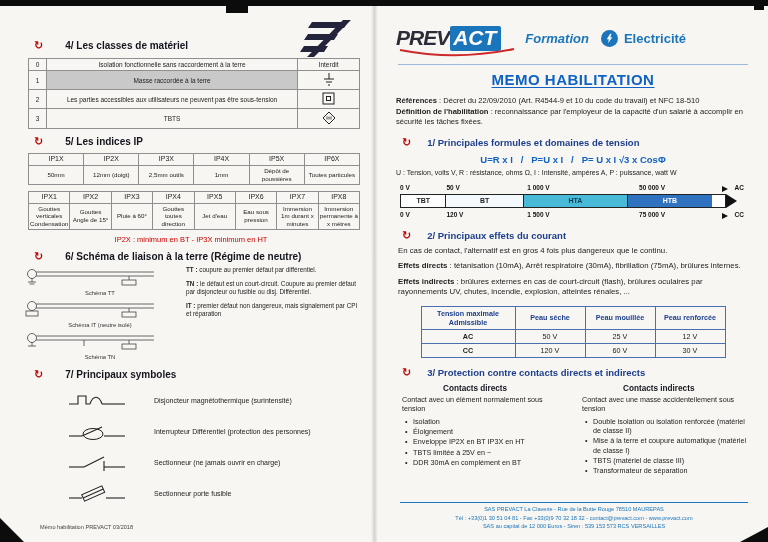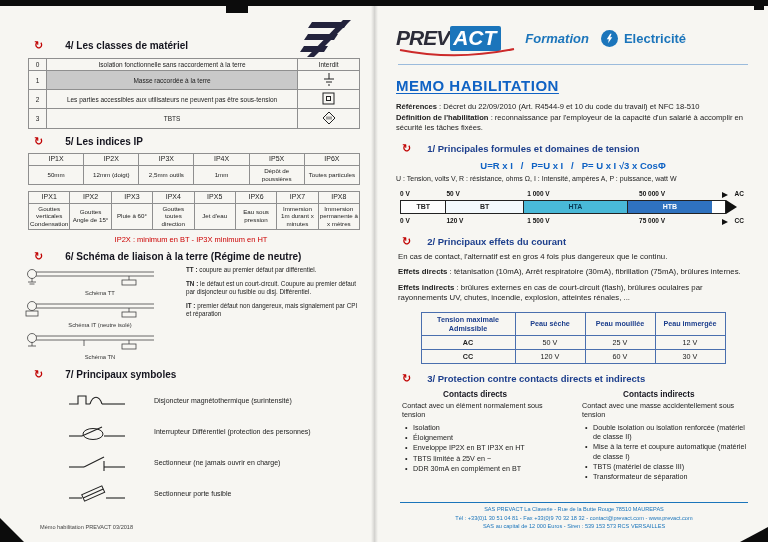--- a/index.html
+++ b/index.html
@@ -57,21 +57,21 @@
   .brand-row{display:flex;align-items:center;height:40px;}
   .brand-logo{position:relative;display:flex;align-items:baseline;}
   .logo-prev{font-style:italic;font-weight:bold;font-size:21px;color:#2c2c38;letter-spacing:-1px;}
   .logo-act{font-style:italic;font-weight:bold;font-size:21px;color:#fff;background:#1b75bb;padding:0 5px 1px 3px;margin-left:1px;border-radius:2px;}
   .logo-swoosh{position:absolute;left:2px;bottom:-7px;}
   .brand-formation{font-size:13px;font-style:italic;font-weight:bold;color:#1b75bb;margin-left:24px;}
   .elec-icon{width:17px;height:17px;border-radius:50%;background:#1b75bb;margin-left:12px;display:inline-flex;align-items:center;justify-content:center;}
   .brand-electricite{font-size:13px;font-weight:bold;color:#1b75bb;margin-left:6px;}
   .header-rule{height:1px;background:#9bbbdc;margin:6px 2px 0 2px;}
 
-  .memo-title{text-align:left;color:#0f62c4;font-size:15px;font-weight:bold;text-decoration:underline;text-underline-offset:2px;letter-spacing:0.5px;margin-top:12px;}
+  .memo-title{text-align:center;color:#0f62c4;font-size:15px;font-weight:bold;text-decoration:underline;text-underline-offset:2px;letter-spacing:0.5px;margin-top:6px;}
   .intro{font-size:7.6px;line-height:1.4;margin-top:8px;}
 
   .sh-r{padding-left:6px;gap:16px;margin-top:9px;}
   .sh-r .sec-title{color:#1c3e8c;font-size:9.5px;}
 
   .formulas{text-align:center;color:#0f62c4;font-weight:bold;font-size:9.5px;margin-top:6px;white-space:pre;}
   .formula-legend{font-size:7px;margin-top:4px;}
 
   .vd{position:relative;margin:7px 6px 0 4px;}
   .vd-row{position:relative;height:11px;font-size:6.5px;font-weight:bold;color:#111;}
@@ -401,21 +401,21 @@
       <div class="p8">
         <b>Effets indirects</b><span> : brûlures externes en cas de court-circuit (flash), brûlures oculaires par rayonnements UV, chutes, incendie, explosion, atteintes rénales, ...</span>
       </div>
 
       <table class="effects-table">
         <tbody>
           <tr>
             <td class="th et-c0">Tension maximale Admissible</td>
             <td class="th et-c">Peau sèche</td>
             <td class="th et-c">Peau mouillée</td>
-            <td class="th et-c">Peau immergée</td>
+            <td class="th et-c">Peau renforcée</td>
           </tr>
           <tr>
             <td class="rl">AC</td>
             <td>50 V</td>
             <td>25 V</td>
             <td>12 V</td>
           </tr>
           <tr>
             <td class="rl">CC</td>
             <td>120 V</td>

